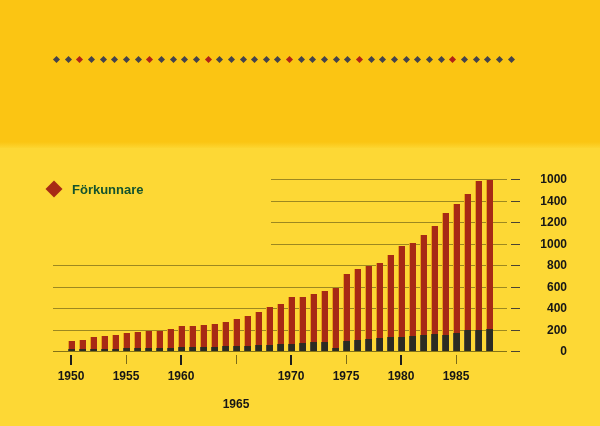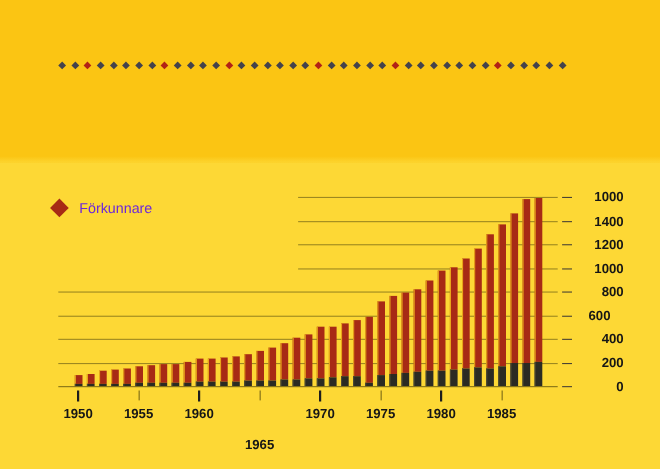--- a/index.html
+++ b/index.html
@@ -92,22 +92,22 @@
   }
   .legend-swatch {
     width: 12px;
     height: 12px;
     transform: rotate(45deg);
     margin-right: 12px;
     flex: 0 0 auto;
   }
   .legend-label {
     font-size: 13px;
-    font-weight: normal;
-    color: #6d28d9;
+    font-weight: bold;
+    color: #14532d;
     white-space: nowrap;
   }
 
   
   #chart {
     position: absolute;
     left: 0;
     top: 0;
     width: 600px;
     height: 426px;
@@ -234,21 +234,21 @@
       <div class="ytick-mark" style="left: 511px; top: 351px;"></div>
       <div class="ytick-label" style="left: 523px; top: 344px;">0</div>
       <div class="gridline" style="left: 53px; width: 454px; top: 330px;"></div>
       <div class="ytick-mark" style="left: 511px; top: 330px;"></div>
       <div class="ytick-label" style="left: 523px; top: 323px;">200</div>
       <div class="gridline" style="left: 53px; width: 454px; top: 308px;"></div>
       <div class="ytick-mark" style="left: 511px; top: 308px;"></div>
       <div class="ytick-label" style="left: 523px; top: 301px;">400</div>
       <div class="gridline" style="left: 53px; width: 454px; top: 287px;"></div>
       <div class="ytick-mark" style="left: 511px; top: 287px;"></div>
-      <div class="ytick-label" style="left: 523px; top: 280px; text-align: center;">600</div>
+      <div class="ytick-label" style="left: 523px; top: 280px;">600</div>
       <div class="gridline" style="left: 53px; width: 454px; top: 265px;"></div>
       <div class="ytick-mark" style="left: 511px; top: 265px;"></div>
       <div class="ytick-label" style="left: 523px; top: 258px;">800</div>
       <div class="gridline" style="left: 271px; width: 236px; top: 244px;"></div>
       <div class="ytick-mark" style="left: 511px; top: 244px;"></div>
       <div class="ytick-label" style="left: 523px; top: 237px;">1000</div>
       <div class="gridline" style="left: 271px; width: 236px; top: 222px;"></div>
       <div class="ytick-mark" style="left: 511px; top: 222px;"></div>
       <div class="ytick-label" style="left: 523px; top: 215px;">1200</div>
       <div class="gridline" style="left: 271px; width: 236px; top: 201px;"></div>

